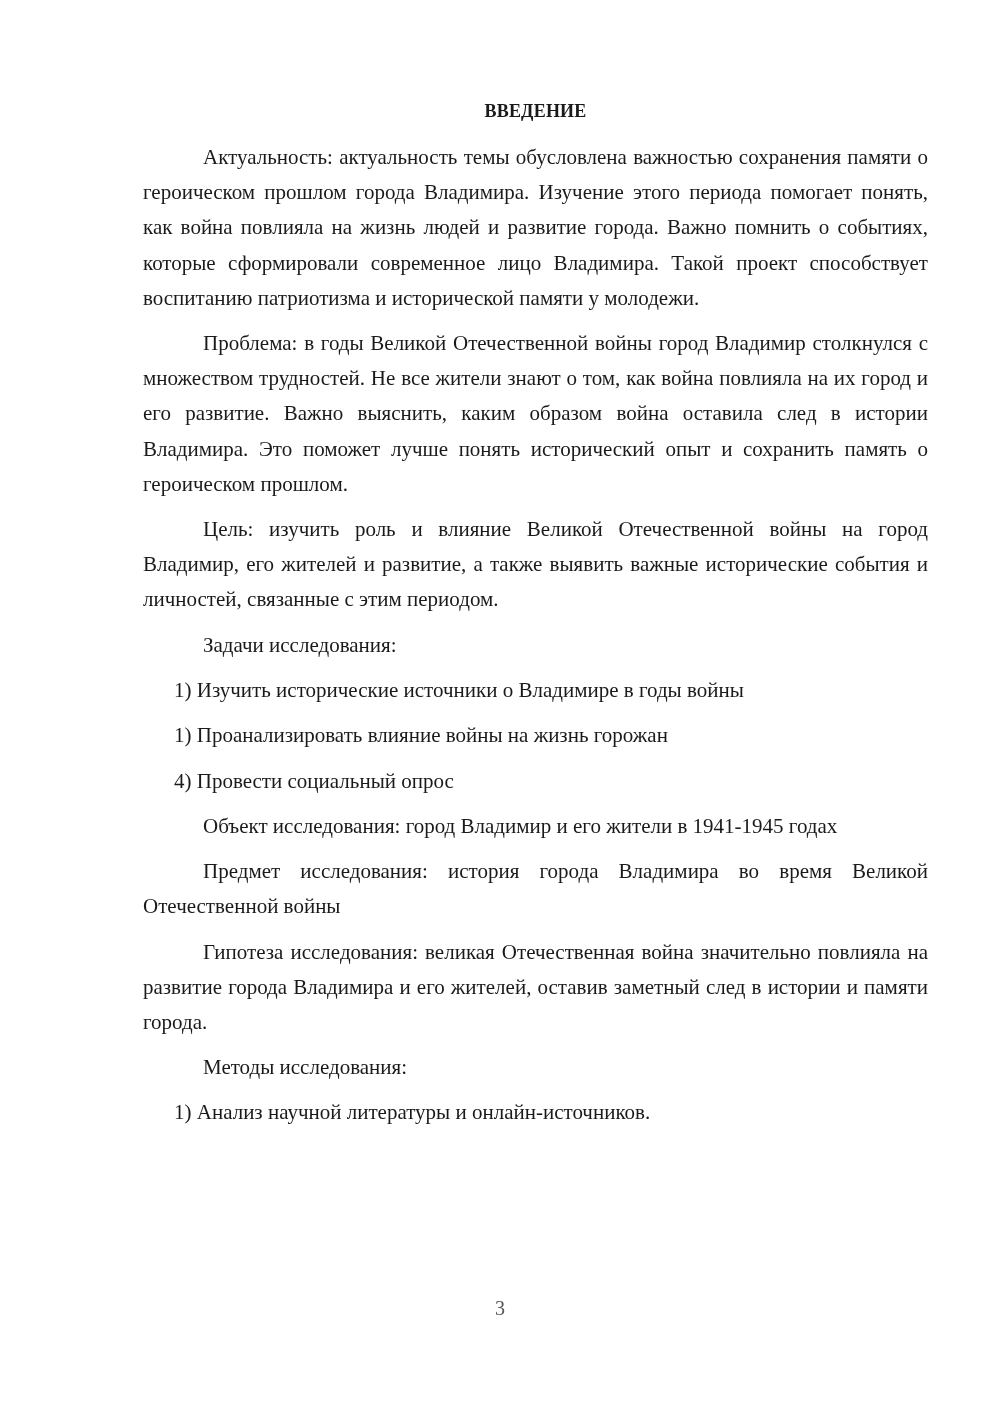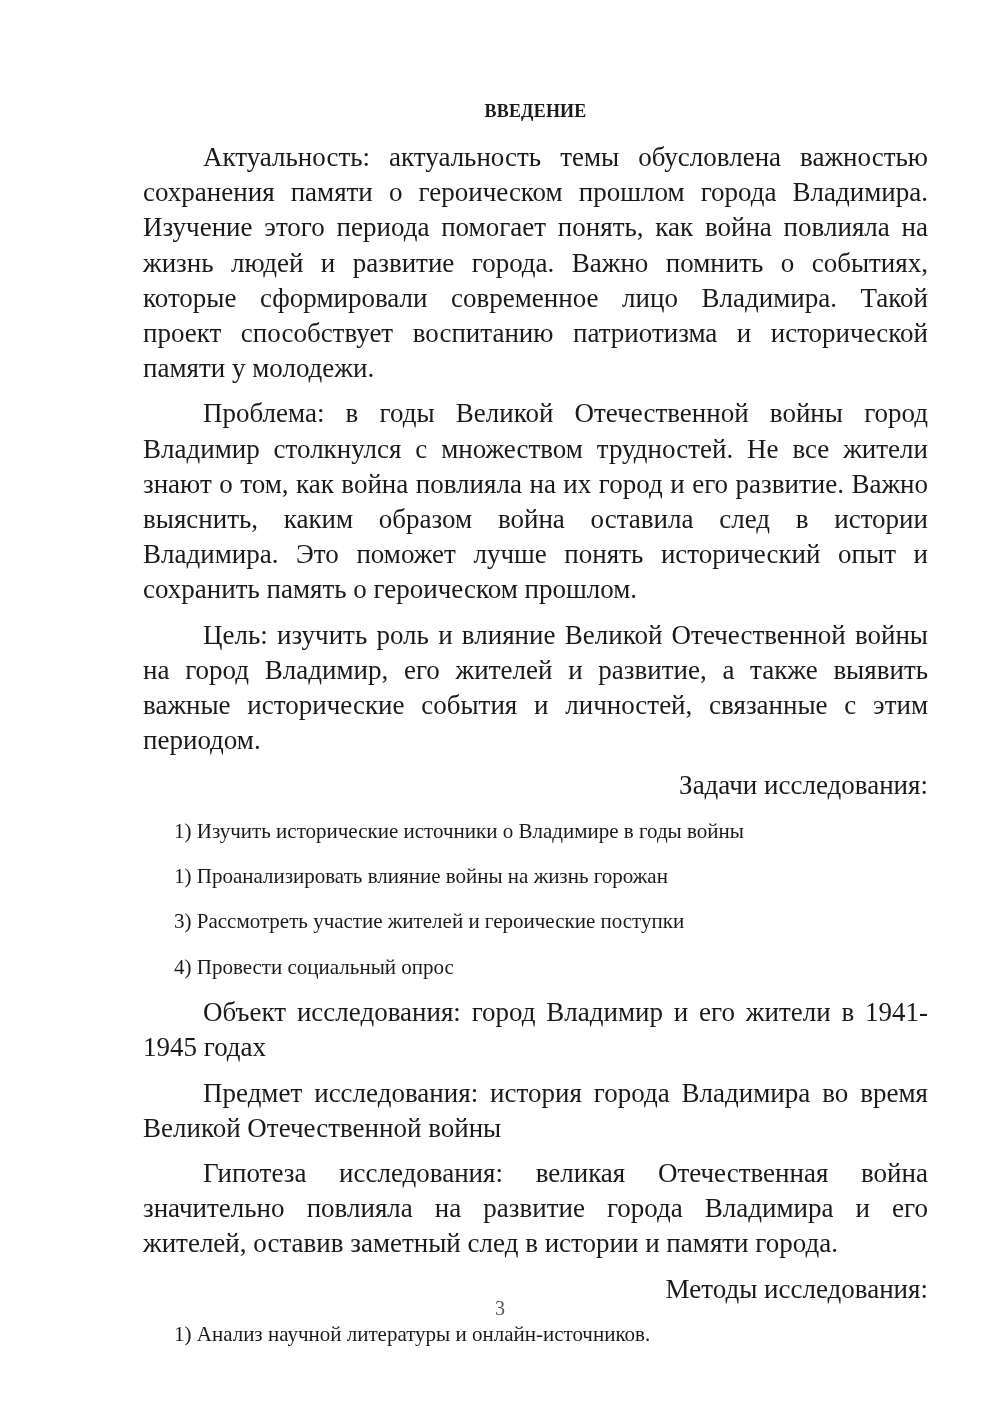--- a/index.html
+++ b/index.html
@@ -23,28 +23,28 @@
     }
     .title {
       text-align: center;
       font-weight: bold;
       font-size: 18px;
       line-height: 34px;
       margin: 0 0 12px 0;
       letter-spacing: 0.2px;
     }
     .para {
-      font-size: 27px;
+      font-size: 21px;
       line-height: 35.2px;
       text-align: justify;
       text-indent: 60px;
       margin: 0 0 10px 0;
     }
     .para.plain {
-      text-align: right;
+      text-align: left;
     }
     .list-item {
       font-size: 21px;
       line-height: 35px;
       margin: 0 0 10.4px 0;
       padding-left: 31px;
     }
     .page-number {
       position: absolute;
       left: 0;
@@ -62,21 +62,20 @@
   <div class="title">ВВЕДЕНИЕ</div>
 
   <p class="para">Актуальность: актуальность темы обусловлена важностью сохранения памяти о героическом прошлом города Владимира. Изучение этого периода помогает понять, как война повлияла на жизнь людей и развитие города. Важно помнить о событиях, которые сформировали современное лицо Владимира. Такой проект способствует воспитанию патриотизма и исторической памяти у молодежи.</p>
   <p class="para">Проблема: в годы Великой Отечественной войны город Владимир столкнулся с множеством трудностей. Не все жители знают о том, как война повлияла на их город и его развитие. Важно выяснить, каким образом война оставила след в истории Владимира. Это поможет лучше понять исторический опыт и сохранить память о героическом прошлом.</p>
   <p class="para">Цель: изучить роль и влияние Великой Отечественной войны на город Владимир, его жителей и развитие, а также выявить важные исторические события и личностей, связанные с этим периодом.</p>
 
   <p class="para plain">Задачи исследования:</p>
   <div>
     <div class="list-item">1) Изучить исторические источники о Владимире в годы войны</div>
     <div class="list-item">1) Проанализировать влияние войны на жизнь горожан</div>
-    <div class="list-item">3) Рассмотреть участие жителей и героические поступки</div>
     <div class="list-item">4) Провести социальный опрос</div>
   </div>
 
   <p class="para">Объект исследования: город Владимир и его жители в 1941-1945 годах</p>
   <p class="para">Предмет исследования: история города Владимира во время Великой Отечественной войны</p>
   <p class="para">Гипотеза исследования: великая Отечественная война значительно повлияла на развитие города Владимира и его жителей, оставив заметный след в истории и памяти города.</p>
 
   <p class="para plain">Методы исследования:</p>
   <div>
     <div class="list-item">1) Анализ научной литературы и онлайн-источников.</div>

